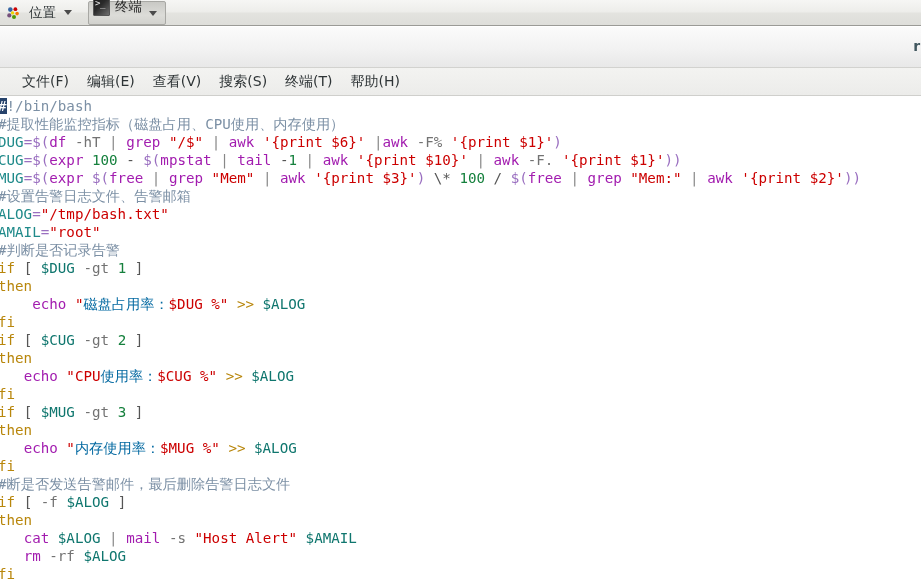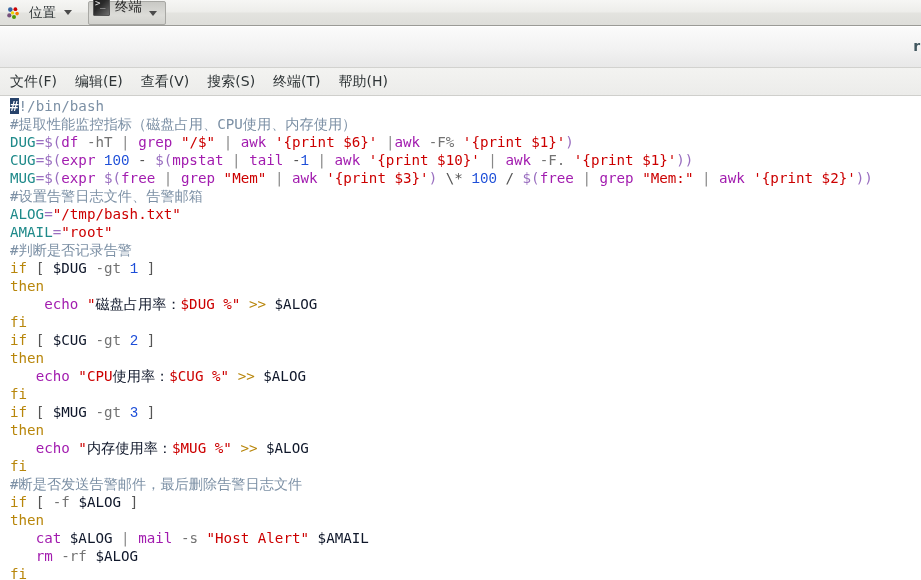--- a/index.html
+++ b/index.html
@@ -74,59 +74,59 @@
     position: absolute; right: -26px; top: 11px;
     font-size: 14px; font-weight: bold;
     color: #41575f; letter-spacing: 0.2px;
     white-space: nowrap;
   }
   #menubar {
     height: 28px; width: 921px;
     background: linear-gradient(to bottom, #f3f3f1 0%, #ececea 100%);
     border-bottom: 1px solid #cfcfcc;
     display: flex; align-items: center;
-    padding-left: 1px;
+    padding-left: 13px;
   }
   .menu-item {
     padding: 2px 9px;
     font-size: 14px; color: #2e3436;
     cursor: default; white-space: nowrap;
   }
 
   
   #term-body {
     position: relative;
     width: 921px; height: 484px;
     background: #ffffff;
     overflow: hidden;
     font-family: "DejaVu Sans Mono", monospace;
     font-size: 14.2px;
     line-height: 18px;
     padding-top: 1px;
-    padding-left: 12px;
+    padding-left: 0px;
   }
   .trow {
     height: 18px; line-height: 18px;
     white-space: pre;
     margin-left: -2px;
   }
   .c-cursor { background:#27436b; color:#ffffff; }
   .c-comment { color:#7c90a5; }
   .c-plain   { color:#555555; }
   .c-var     { color:#1f8a8a; }
-  .c-dollarvar { color:#0f172a; }
+  .c-dollarvar { color:#0f766e; }
   .c-str     { color:#cc0000; }
   .c-cmd     { color:#a21caf; }
   .c-kw      { color:#b8860b; }
   .c-op      { color:#9a6fc0; }
-  .c-num     { color:#1d4ed8;font-family:Liberation Mono, monospace; }
+  .c-num     { color:#15803d; }
   .c-flag    { color:#737373; }
   .c-pipe    { color:#888888; }
   .c-redir   { color:#b8860b; }
-  .c-cjk-dark { color:#0f172a; }
+  .c-cjk-dark { color:#0369a1; }
 </style>
 </head>
 <body>
 
 <div id="panel">
 
   <svg id="gnome-logo" viewBox="0 0 16 16">
     <circle cx="5.3" cy="4.6" r="2.3" fill="#3465a4"></circle>
     <circle cx="10.4" cy="4.2" r="1.9" fill="#cc0000"></circle>
     <circle cx="12.1" cy="8.6" r="1.8" fill="#f57900"></circle>

